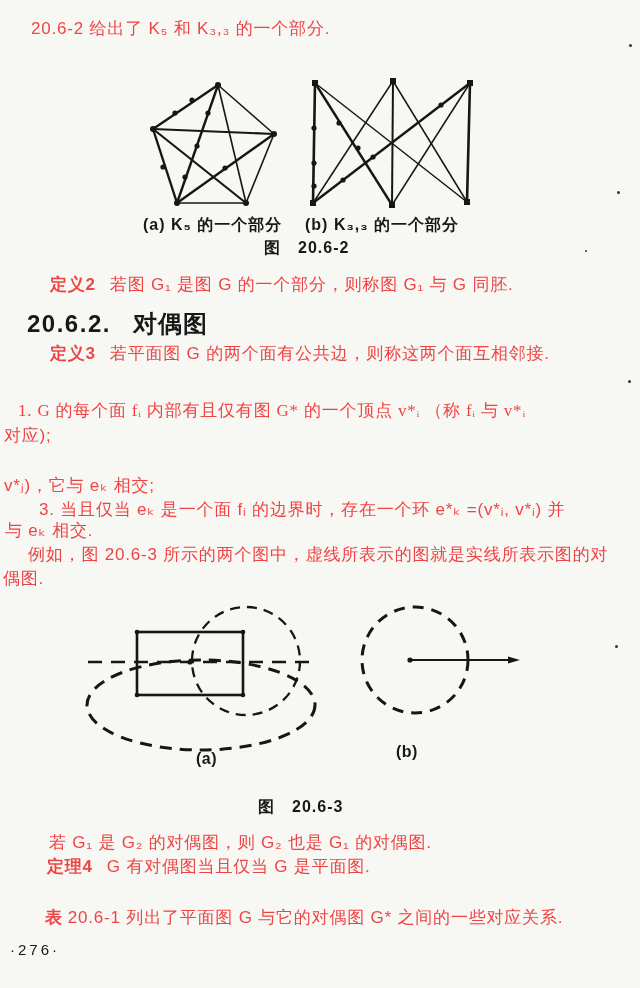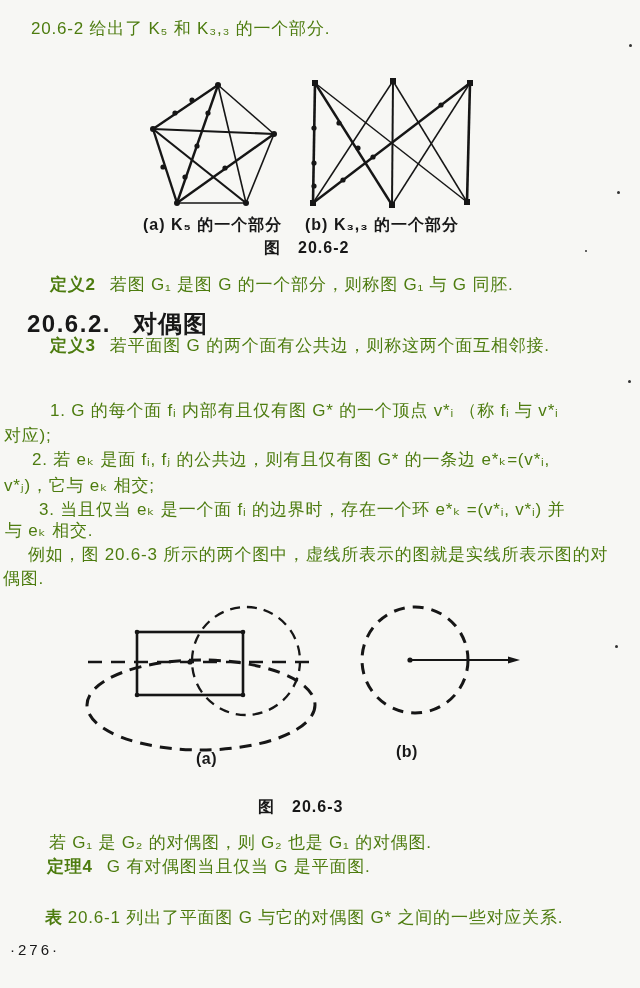--- a/index.html
+++ b/index.html
@@ -11,21 +11,21 @@
     position:relative;
     overflow:hidden;
   }
   .page{position:absolute;inset:0;}
   .ln{
     position:absolute;
     font-size:17px;
     line-height:1.25;
     letter-spacing:0.8px;
     white-space:nowrap;
-    color:#4d7c0f;
+    color:#ef4444;
   }
   .b{font-weight:bold;margin-right:14px;}
   .b2{font-weight:bold;margin-right:5px;}
   .heading{
     position:absolute;
     font-size:24px;
     font-weight:bold;
     letter-spacing:1px;
     white-space:nowrap;
   }
@@ -114,27 +114,26 @@
   <div class="figcap" style="left:264px;top:238px;">图　20.6-2</div>
 
   <div class="ln" style="left:50px;top:274px;">
     <span class="b">定义2</span><span>若图 G₁ 是图 G 的一个部分，则称图 G₁ 与 G 同胚.</span>
   </div>
 
   <div class="heading" style="left:27px;top:308px;">
     <span class="num">20.6.2.</span><span>对偶图</span>
   </div>
 
-  <div class="ln" style="left:50px;top:335px;">
+  <div class="ln" style="left:50px;top:343px;">
     <span class="b">定义3</span><span>若平面图 G 的两个面有公共边，则称这两个面互相邻接.</span>
   </div>
 
-  <div class="ln" style="left:50px;top:400px;">1. G 的每个面 fᵢ 内部有且仅有图 G* 的一个顶点 v*ᵢ （称 fᵢ 与 v*ᵢ</div>
+  <div class="ln" style="left:18px;top:400px;font-family:Liberation Serif, serif;">1. G 的每个面 fᵢ 内部有且仅有图 G* 的一个顶点 v*ᵢ （称 fᵢ 与 v*ᵢ</div>
   <div class="ln" style="left:4px;top:425px;">对应);</div>
-  <div class="ln" style="left:32px;top:449px;">2. 若 eₖ 是面 fᵢ, fⱼ 的公共边，则有且仅有图 G* 的一条边 e*ₖ=(v*ᵢ,</div>
   <div class="ln" style="left:4px;top:475px;">v*ⱼ)，它与 eₖ 相交;</div>
   <div class="ln" style="left:39px;top:499px;">3. 当且仅当 eₖ 是一个面 fᵢ 的边界时，存在一个环 e*ₖ =(v*ᵢ, v*ᵢ) 并</div>
   <div class="ln" style="left:5px;top:520px;">与 eₖ 相交.</div>
 
   <div class="ln" style="left:28px;top:544px;">例如，图 20.6-3 所示的两个图中，虚线所表示的图就是实线所表示图的对</div>
   <div class="ln" style="left:3px;top:568px;">偶图.</div>
 
   <svg width="470" height="170" style="left:80px;top:595px;" viewBox="0 0 470 170">
 
     <g fill="none" stroke="#161616">

